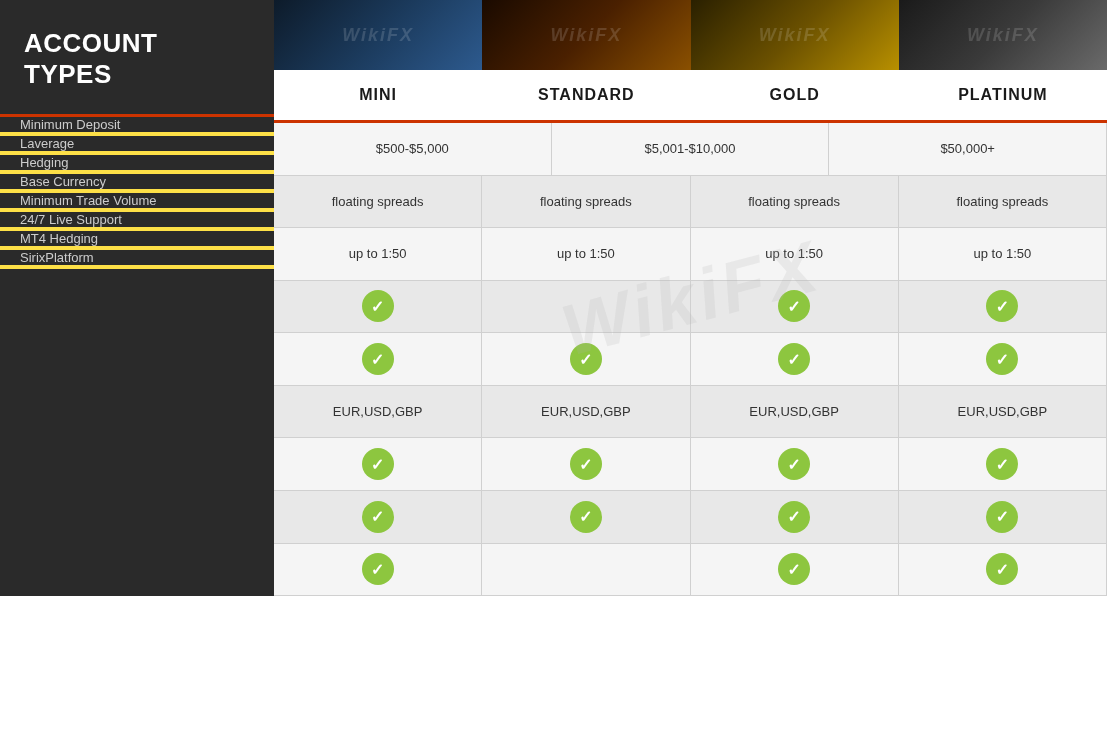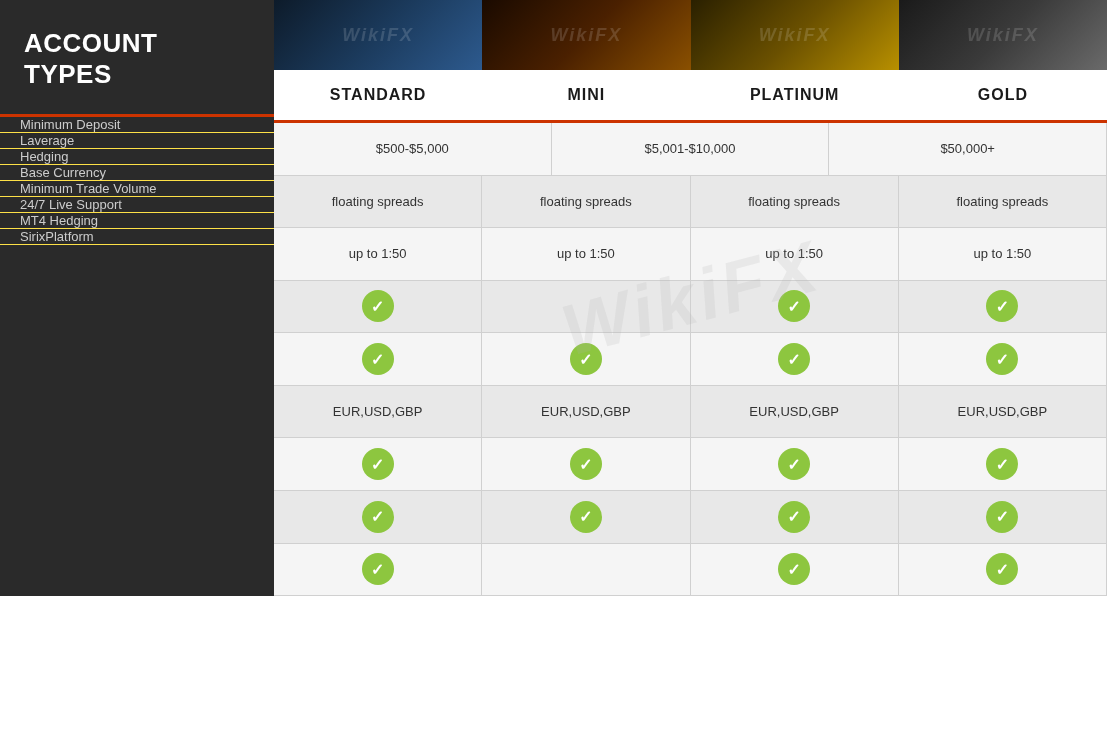--- a/index.html
+++ b/index.html
@@ -132,21 +132,21 @@
 
     
     .row-label {
       width: 274px;
       min-width: 274px;
       display: flex;
       align-items: center;
       padding: 0 20px;
       color: #cccccc;
       font-size: 13px;
-      border-bottom: 1px solid #fde047;
+      border-bottom: 4px solid #fde047;
       background: #2a2a2a;
     }
 
     .row-cell {
       flex: 1;
       display: flex;
       align-items: center;
       justify-content: center;
       font-size: 13px;
       color: #333333;
@@ -228,24 +228,24 @@
       </div>
       <div class="header-col">
         <div class="wikifx-watermark">WikiFX</div>
       </div>
       <div class="header-col">
         <div class="wikifx-watermark">WikiFX</div>
       </div>
     </div>
 
     <div class="col-headers" id="col-headers">
-    <div class="col-header">STANDARD</div>
-        <div class="col-header">MINI</div>
+    <div class="col-header">MINI</div>
+        <div class="col-header">STANDARD</div>
+        <div class="col-header">GOLD</div>
         <div class="col-header">PLATINUM</div>
-        <div class="col-header">GOLD</div>
       </div>
 
     <div class="table-body" id="table-body">
     <div class="table-row">
           <div class="row-cell">$500-$5,000</div>
           <div class="row-cell">$5,001-$10,000</div>
           <div class="row-cell">$50,000+</div>
         </div>
         <div class="table-row">
           <div class="row-cell">floating spreads</div>

